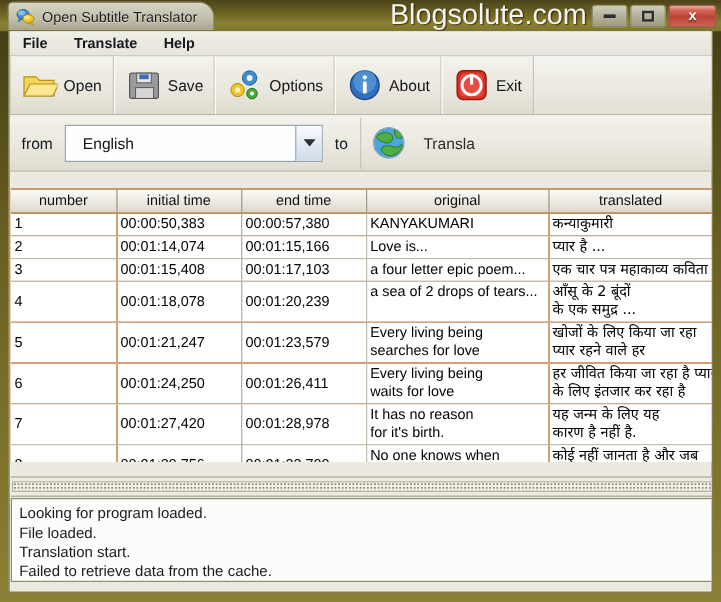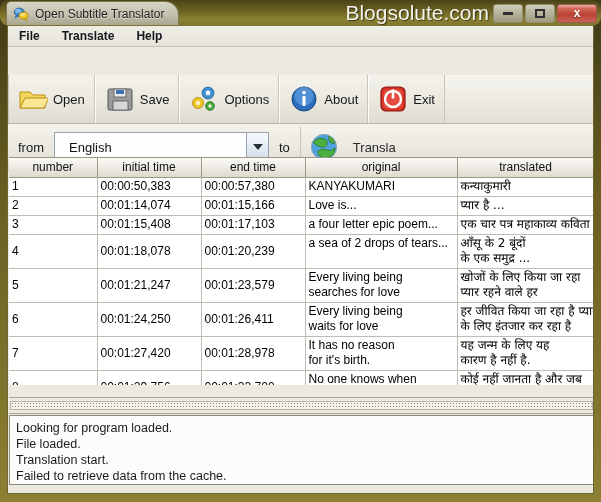--- a/index.html
+++ b/index.html
@@ -14,40 +14,39 @@
     position: relative;
     width: 601px; height: 502px;
     background: #8a7b2a;
     background: linear-gradient(to bottom, #3e3a17 0%, #6a5f21 40%, #8c8034 100%);
     overflow: hidden;
   }
   
   #titlebar {
     position: absolute; left: 0; top: 0; width: 601px; height: 26px;
     background: linear-gradient(to bottom, #4a4319 0%, #6f6524 45%, #8b8133 75%, #7d7430 100%);
-    border-radius: 9px;
   }
   #title-tab {
     position: absolute; left: 6px; top: 1px; height: 24px;
     padding: 0 14px 0 6px;
     display: flex; align-items: center; gap: 6px;
     border-radius: 5px 14px 0 0;
     background: linear-gradient(to bottom, #d8d6c8 0%, #c3c0ad 55%, #a9a58f 100%);
     border: 1px solid #7f7a55;
     border-bottom: none;
   }
   #title-tab .label {
     font-size: 12px; color: #1d1d1d; white-space: nowrap;
     text-shadow: 0 1px 0 rgba(255,255,255,.5);
   }
   #app-icon { width: 16px; height: 16px; display: block; }
   #brand {
     position: absolute; right: 112px; top: 0px; height: 26px;
     display: flex; align-items: center;
-    font-size: 21px; font-weight: normal;
+    font-size: 24px; font-weight: normal;
     color: #f4f3ec;
     letter-spacing: 0px;
     text-shadow: 1px 1px 1px rgba(0,0,0,.55);
     white-space: nowrap;
   }
   #wincontrols {
     position: absolute; right: 4px; top: 3px;
     display: flex; align-items: center; gap: 2px; height: 20px;
   }
   .wbtn {
@@ -86,21 +85,21 @@
   }
   .menu-item {
     font-size: 12px; color: #15181c; font-weight: bold;
     padding: 2px 3px; cursor: default;
   }
   
   #toolbar {
     height: 49px; width: 100%;
     background: linear-gradient(to bottom, #f3f2ec 0%, #e9e7dd 60%, #dedbd0 100%);
     border-bottom: 1px solid #b9b6a7;
-    display: flex; align-items: stretch; margin-top: 28px;
+    display: flex; align-items: stretch;
   }
   .tbtn {
     display: flex; align-items: center; gap: 5px;
     padding: 0 9px;
     border-right: 1px solid #c9c6b8;
     border-left: 1px solid #fdfdfb;
     background: transparent;
     cursor: default;
   }
   .tbtn:first-child { border-left: 1px solid #c9c6b8; }

